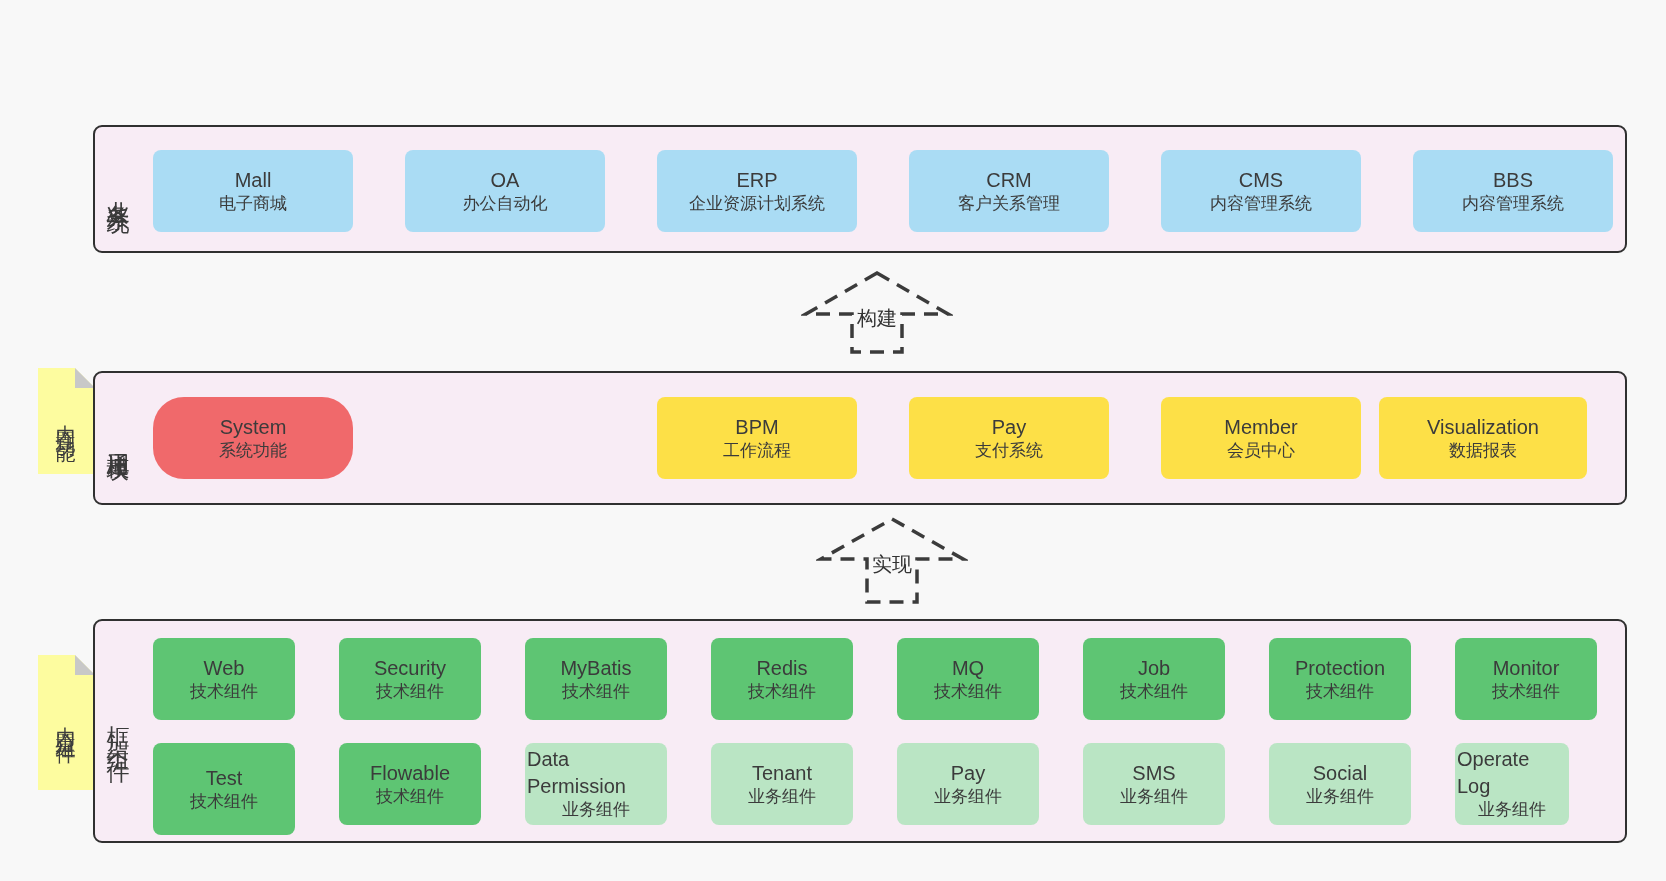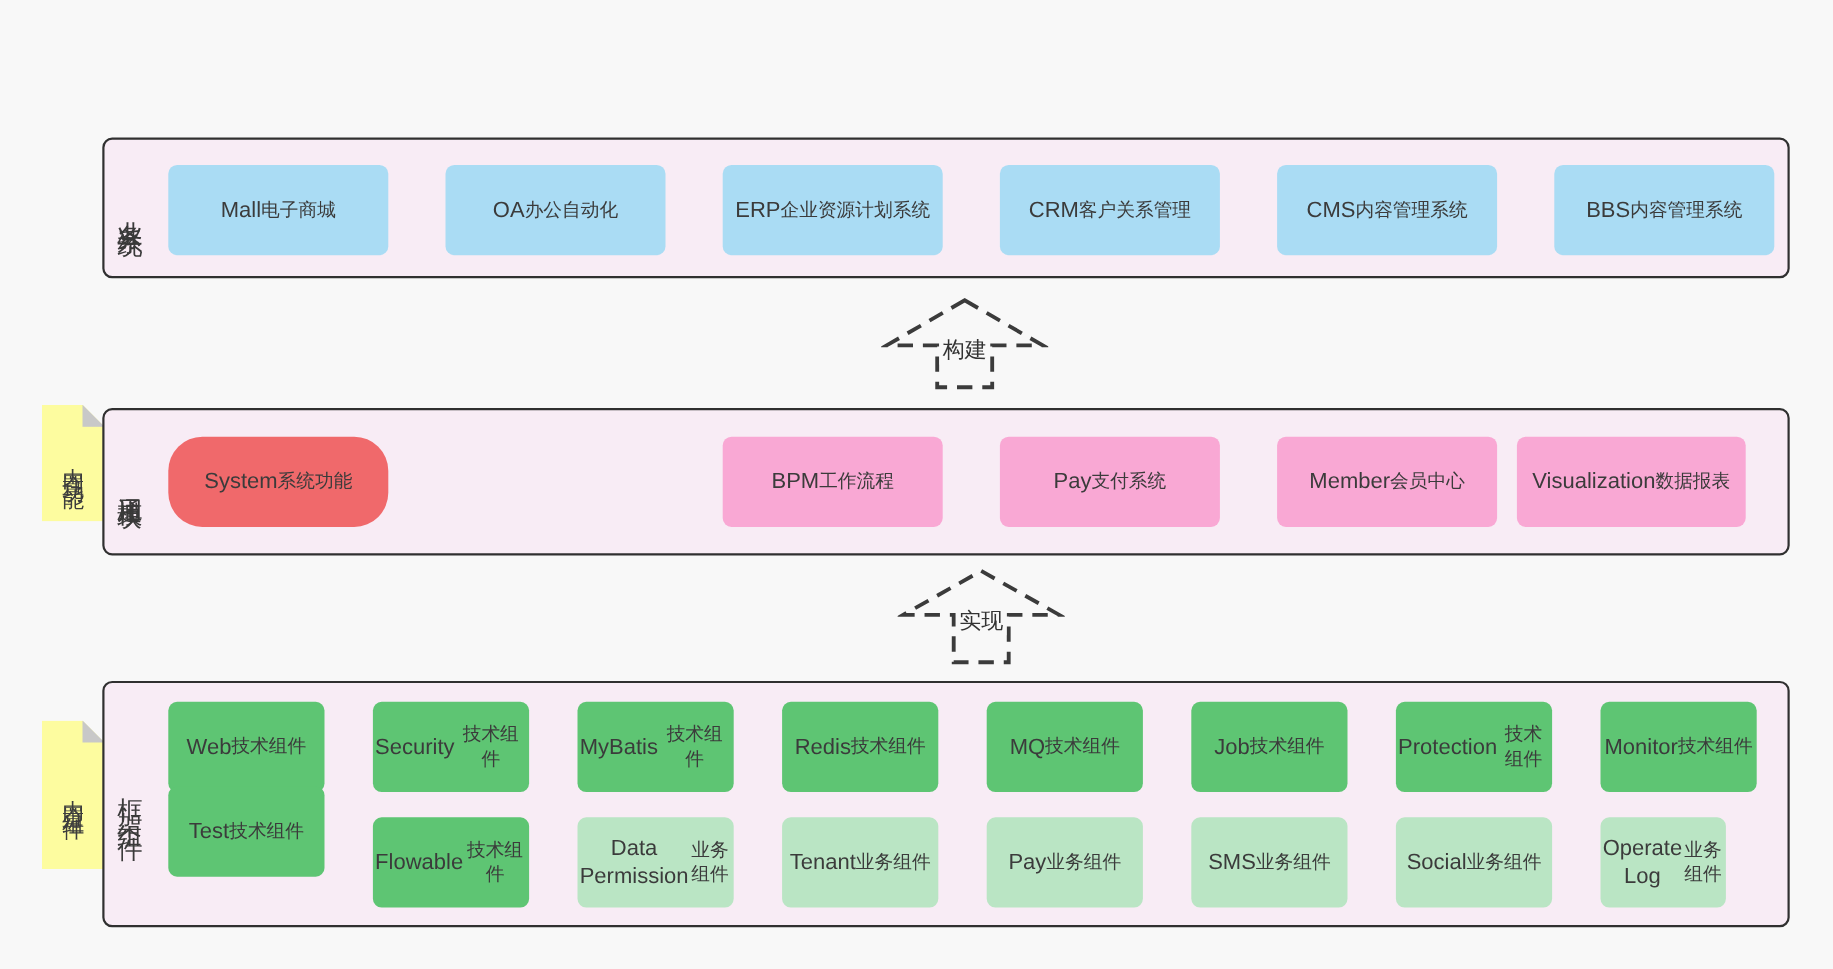--- a/index.html
+++ b/index.html
@@ -17,28 +17,28 @@
   .vlabel{
     position:absolute;width:44px;display:flex;align-items:center;justify-content:center;
     z-index:4;
   }
   .vlabel span{
     writing-mode:vertical-lr;text-orientation:upright;
     font-size:23px;color:#3a3a3a;
   }
   .box{
     position:absolute;z-index:3;border-radius:8px;box-sizing:border-box;
-    display:flex;flex-direction:row;align-items:center;justify-content:center;
-    text-align:center;line-height:1.32;padding:2px;
+    display:flex;flex-direction:column;align-items:center;justify-content:center;
+    line-height:1.32;padding:2px;
   }
   .box .bt{font-size:20px;}
   .box .bs{font-size:17px;}
   .v-blue{background:#aadcf4;}
   .v-red{background:#f0696b;border-radius:31px;}
-  .v-pink{background:#f9a8d4;}
+  .v-pink{background:#fde047;}
   .v-green{background:#5ec573;}
   .v-lgreen{background:#bae5c4;}
   .sticky{
     position:absolute;background:#fdfc9f;z-index:1;
     clip-path:polygon(0 0, calc(100% - 20px) 0, 100% 20px, 100% 100%, 0 100%);
     display:flex;align-items:center;justify-content:center;
   }
   .sticky .fold{
     position:absolute;top:0;right:0;width:20px;height:20px;
     background:linear-gradient(to bottom left, rgba(0,0,0,0) 49%, #c8c8c8 49%);
@@ -171,21 +171,21 @@
   </div>
   <div class="box v-green" style="left:1269px;top:638px;width:142px;height:82px">
     <div class="bt">Protection</div>
     <div class="bs">技术组件</div>
   </div>
   <div class="box v-green" style="left:1455px;top:638px;width:142px;height:82px">
     <div class="bt">Monitor</div>
     <div class="bs">技术组件</div>
   </div>
 
-  <div class="box v-green" style="left:153px;top:715px;width:142px;height:82px">
+  <div class="box v-green" style="left:153px;top:743px;width:142px;height:92px">
     <div class="bt">Test</div>
     <div class="bs">技术组件</div>
   </div>
   <div class="box v-green" style="left:339px;top:743px;width:142px;height:82px">
     <div class="bt">Flowable</div>
     <div class="bs">技术组件</div>
   </div>
   <div class="box v-lgreen" style="left:525px;top:743px;width:142px;height:82px">
     <div class="bt">Data Permission</div>
     <div class="bs">业务组件</div>

